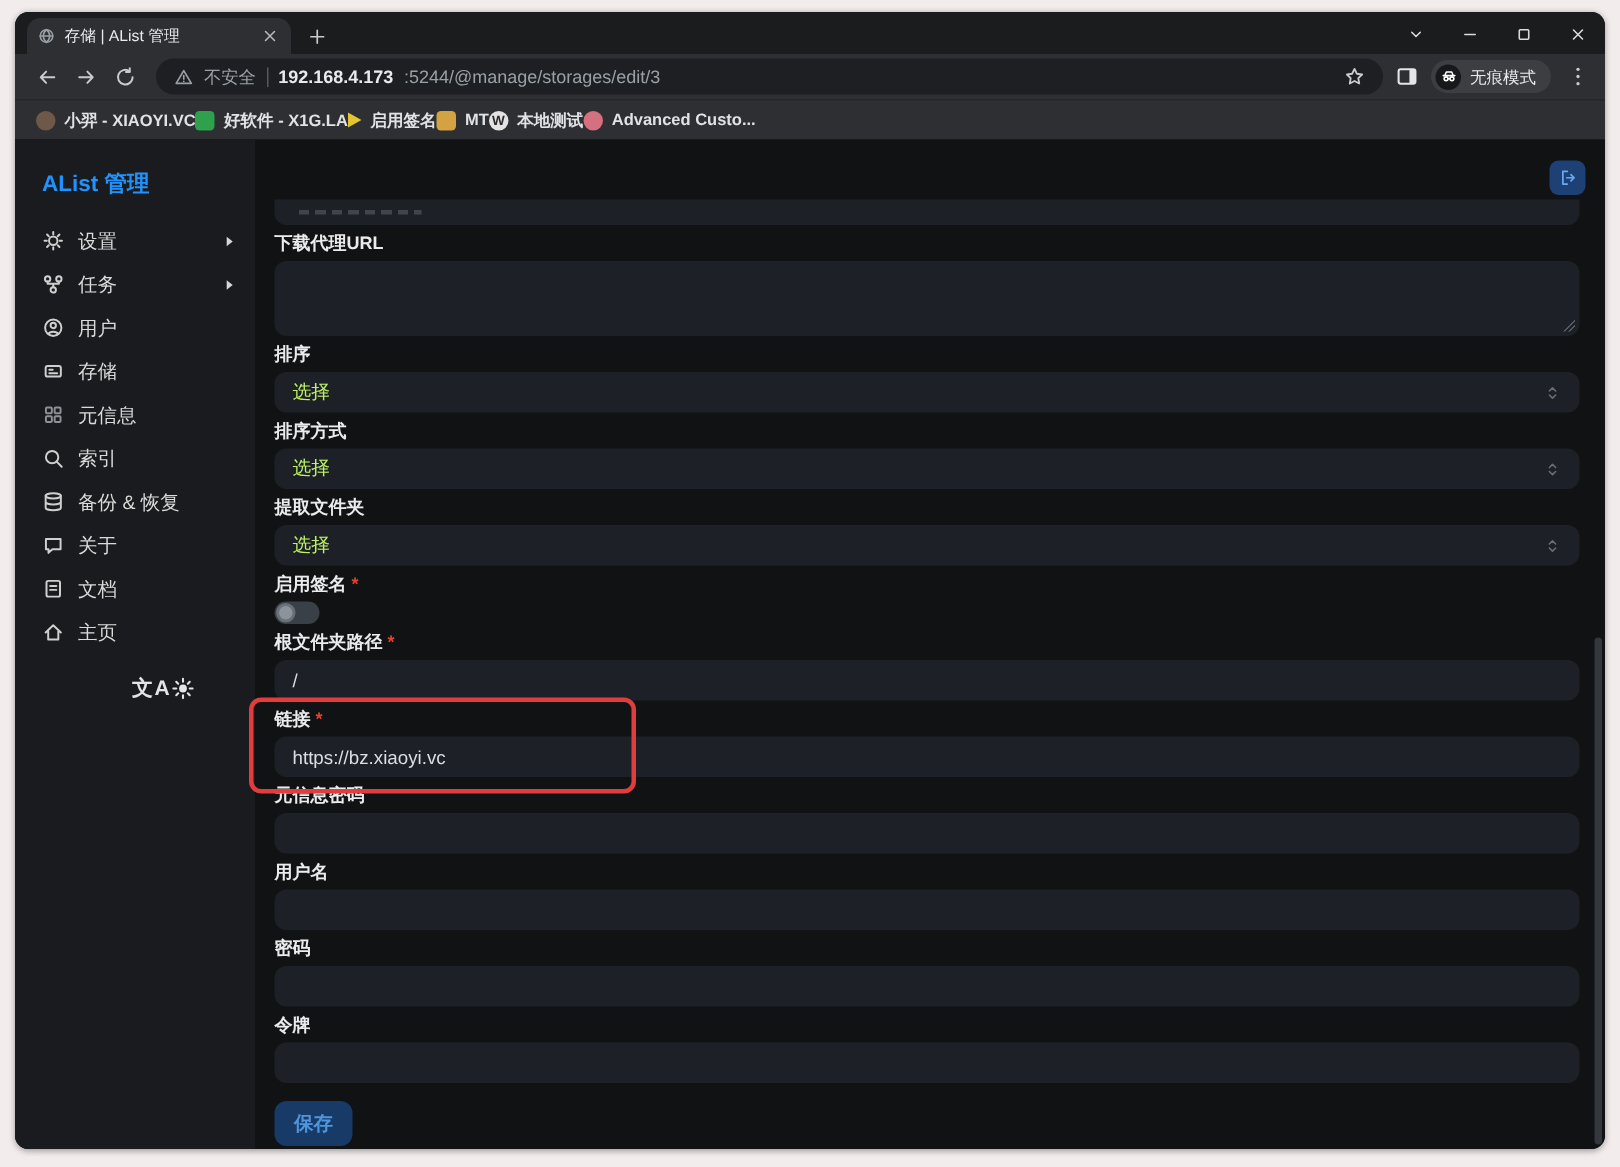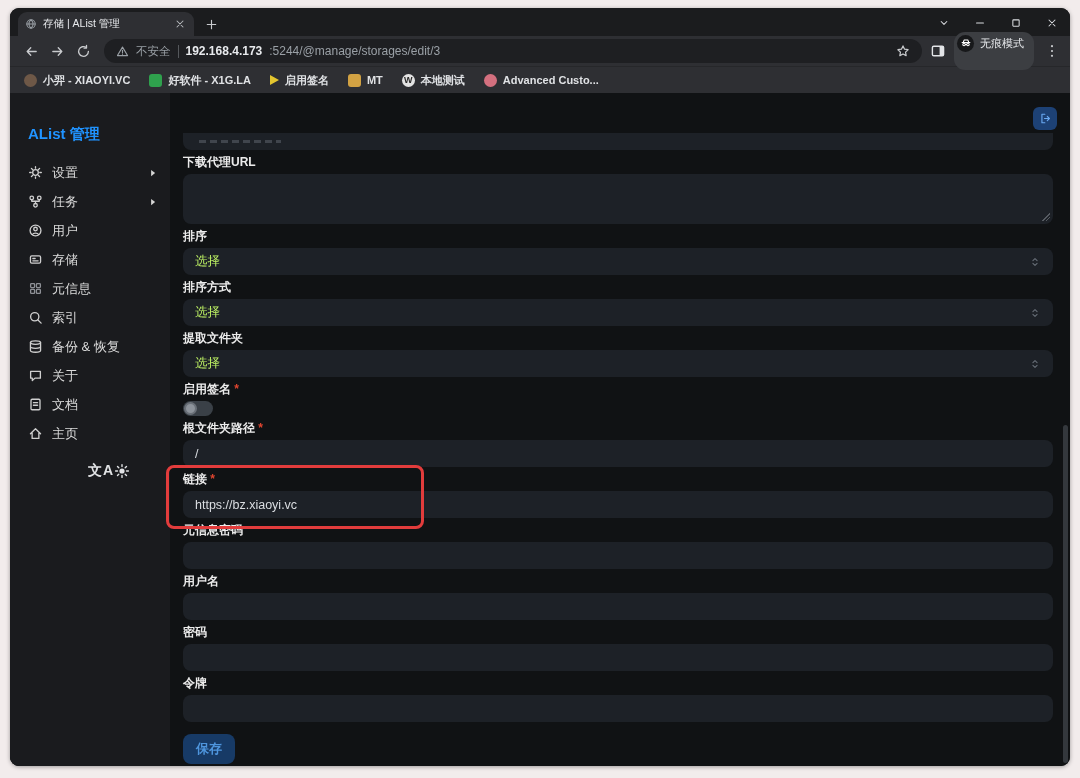--- a/index.html
+++ b/index.html
@@ -23,38 +23,38 @@
   .navic .ic{width:15px;height:15px}
   .omnibox{flex:1;height:24px;background:#1e1f22;border-radius:12px;display:flex;align-items:center;padding:0 12px;margin:0 8px;gap:7px;min-width:0}
   .warn{width:13px;height:13px;color:#9aa0a6;flex:0 0 auto}
   .sec-text{color:#9aa0a6;font-size:11.5px;white-space:nowrap}
   .sep{width:1px;height:13px;background:#55585c;flex:0 0 auto}
   .host{color:#e8eaed;font-size:12px;font-weight:700;white-space:nowrap}
   .upath{color:#9aa0a6;font-size:12px;white-space:nowrap;overflow:hidden}
   .star{margin-left:auto;width:14px;height:14px;color:#c8cacd;flex:0 0 auto}
   .tool-right{display:flex;align-items:center;gap:8px}
   .sidepanel{width:16px;height:16px;color:#e3e5e8}
-  .incog{height:22px;background:#3c3e42;border-radius:11px;display:flex;align-items:center;padding:0 10px 16px 3px;gap:6px}
+  .incog{height:22px;background:#3c3e42;border-radius:11px;display:flex;align-items:center;padding:0 10px 0 3px;gap:6px}
   .incog-circ{width:17px;height:17px;border-radius:50%;background:#17181a;display:flex;align-items:center;justify-content:center;color:#fff}
   .incog-circ .ic{width:12px;height:12px}
   .incog-label{font-size:11px;color:#e8eaed;white-space:nowrap}
   .kebab{width:16px;height:16px;color:#c8cacd;margin:0 2px}
 
   
-  .bookmarks{height:26px;background:#2e2f33;display:flex;align-items:center;padding:0 14px;gap:19px;border-top:1px solid #26272a}
+  .bookmarks{height:26px;background:#2e2f33;display:flex;align-items:center;padding:0 14px;border-top:1px solid #26272a}
   .bm{display:flex;align-items:center;gap:6px;font-size:11px;color:#e0e2e5;white-space:nowrap;font-weight:600}
   .fav{width:13px;height:13px;flex:0 0 auto;display:flex;align-items:center;justify-content:center}
   .fav-circle{border-radius:50%}
   .fav-square{border-radius:3px}
   .fav-triangle{width:0;height:0;border-top:5px solid transparent;border-bottom:5px solid transparent;border-left:9px solid #e3c52f;background:none!important}
   .fav-w{border-radius:50%;color:#2a2a2a;font-size:9px;font-weight:700;line-height:1}
 
   
   .page{height:674px;display:flex;background:#101214;position:relative}
-  .sidebar{width:160px;background:#1a1b1e;box-sizing:border-box;padding-top:28px;flex:0 0 auto}
+  .sidebar{width:160px;background:#1a1b1e;box-sizing:border-box;padding-top:16px;flex:0 0 auto}
   .apptitle{color:#2093ff;font-weight:700;font-size:15px;padding:4px 18px 14px}
   .menu-item{height:29px;display:flex;align-items:center;padding:0 12px 0 18px;gap:9px;color:#dadada;font-size:13px}
   .mi-icon{width:15px;height:15px;color:#cfcfcf;flex:0 0 auto}
   .mi-icon.dim{color:#8e9096}
   .mi-expand{margin-left:auto;width:10px;height:10px;color:#d6d6d6}
   .sb-foot{display:flex;gap:0;padding:14px 0 0 78px;color:#e2e4e6;align-items:center}
   .translate{font-size:14px;font-weight:700;letter-spacing:1px}
   .sunic{width:16px;height:16px}
 
   .content{flex:1;position:relative;box-sizing:border-box;padding:0 17px 0 13px;min-width:0}

